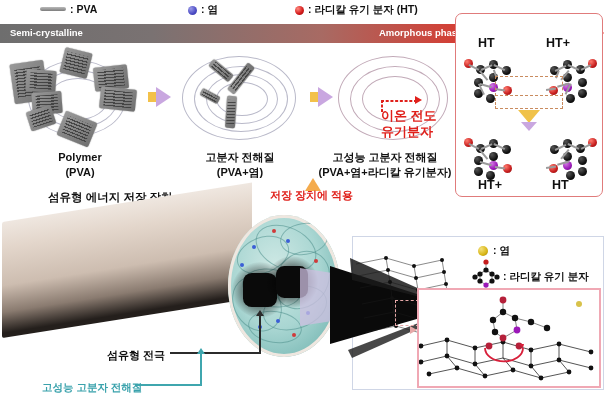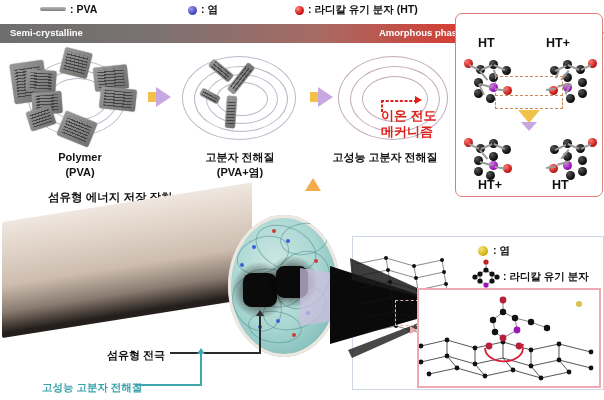--- a/index.html
+++ b/index.html
@@ -177,33 +177,34 @@
     <div class="chain" style="left:8px;top:8px;width:108px;height:82px;border-color:#c2aab8;"></div>
     <div class="chain" style="left:20px;top:18px;width:88px;height:64px;border-color:#c2aab8;"></div>
     <div class="chain" style="left:32px;top:28px;width:64px;height:44px;border-color:#c2aab8;"></div>
   </div>
 
   <div class="reddash" style="left:381px;top:100px;width:34px;height:0;"></div>
   <div class="reddash" style="left:381px;top:100px;width:0;height:10px;"></div>
   <div class="redarrow" style="left:415px;top:96px;"></div>
   <div class="rednote" style="left:381px;top:108px;">
     <div>이온 전도</div>
-    <div>메커니즘</div>
+    <div>유기분자</div>
   </div>
 
   <div class="cap" style="left:170px;top:150px;width:140px;">
     <div>고분자 전해질</div>
     <div class="sub">(PVA+염)</div>
   </div>
   <div class="cap" style="left:10px;top:150px;width:140px;">
     <div>Polymer</div>
     <div class="sub">(PVA)</div>
   </div>
   <div class="cap" style="left:310px;top:150px;width:150px;">
     <div>고성능 고분자 전해질</div>
+    <div class="sub">(PVA+염+라디칼 유기분자)</div>
   </div>
 
   <div class="panelR"></div>
 
   <div class="ht" style="left:478px;top:36px;">HT</div>
   <div class="ht" style="left:546px;top:36px;">HT+</div>
 
   <div class="mol" style="left:464px;top:56px;width:64px;height:48px;">
     <div class="atom a-r" style="left:0px;top:3px;width:9px;height:9px;"></div>
     <div class="atom a-c" style="left:12px;top:9px;width:9px;height:9px;"></div>
@@ -289,20 +290,21 @@
     <div class="bond" style="left:36px;top:25px;width:12px;transform:rotate(164deg);"></div>
     <div class="bond" style="left:23px;top:30px;width:10px;transform:rotate(172deg);"></div>
   </div>
 
   <div class="ht" style="left:478px;top:178px;">HT+</div>
   <div class="ht" style="left:552px;top:178px;">HT</div>
 
   <div class="fib-title">섬유형 에너지 저장 장치</div>
   <div class="flame"></div>
   <div class="fib-red">
+    <div>저장 장치에 적용</div>
   </div>
 
   <div class="cylbody"></div>
 
   <div class="cylface">
     <div class="fb" style="left:8px;top:22px;width:52px;height:34px;transform:rotate(-20deg);"></div>
     <div class="fb" style="left:26px;top:12px;width:62px;height:40px;transform:rotate(25deg);"></div>
     <div class="fb" style="left:14px;top:54px;width:58px;height:36px;transform:rotate(12deg);"></div>
     <div class="fb" style="left:34px;top:72px;width:64px;height:40px;transform:rotate(-18deg);"></div>
     <div class="fb" style="left:48px;top:34px;width:50px;height:60px;transform:rotate(38deg);"></div>

